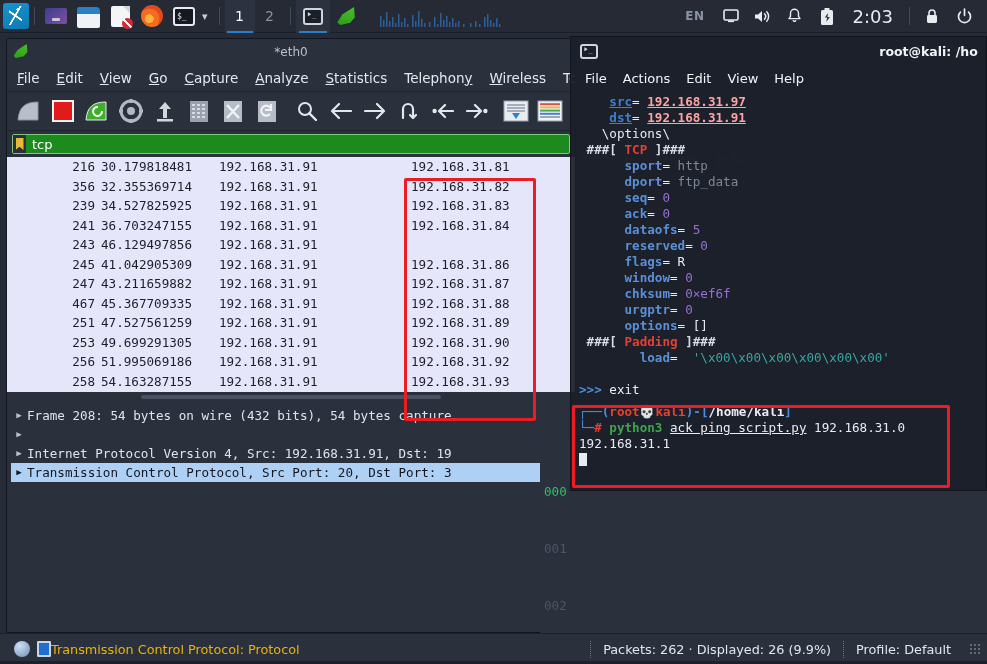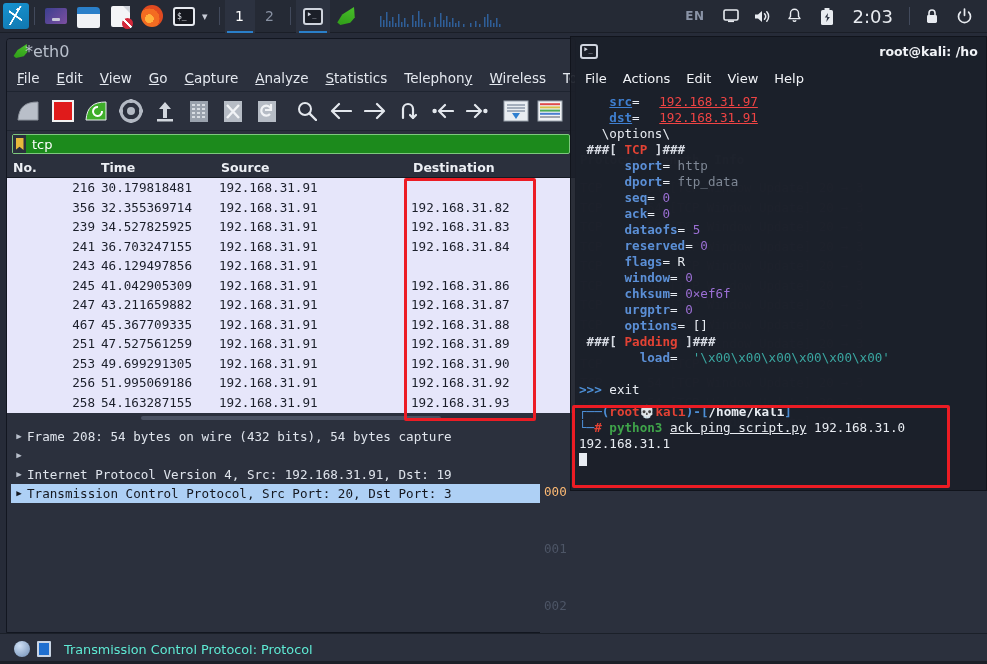--- a/index.html
+++ b/index.html
@@ -69,21 +69,21 @@
   #wireshark {
     position: absolute; left: 6px; top: 38px; width: 570px; height: 595px;
     background: #2b303d; border: 1px solid #121620; border-radius: 4px 4px 0 0;
     display: flex; flex-direction: column; overflow: hidden;
   }
   .ws-title { height: 25px; background:#2b303d; display:flex; align-items:center; position:relative; }
   .ws-title .tlogo { width:16px;height:15px;margin-left:6px;position:relative;}
   .ws-title .tlogo::before{content:"";position:absolute;left:0;top:0;width:15px;height:14px;
      background:linear-gradient(200deg,#49c02a 0%,#2f9c18 100%);
      clip-path: polygon(92% 0%, 96% 58%, 72% 88%, 20% 100%, 4% 86%, 30% 42%);}
-  .ws-title .ttext{position:absolute;left:18px;right:0;text-align:left;color:#b9c0cc;font-size:16px;}
+  .ws-title .ttext{position:absolute;left:0;right:0;text-align:center;color:#b9c0cc;font-size:12px;}
   .ws-menubar{height:28px;display:flex;align-items:center;padding-left:10px;gap:17px;border-bottom:1px solid #1e2430;}
   .ws-menubar span{color:#e4e8ef;font-size:13.5px;}
   .ws-menubar span u{text-decoration:underline;}
   .ws-toolbar{height:39px;display:flex;align-items:center;gap:4px;padding-left:7px;border-bottom:1px solid #1e2430;}
   .tbtn{width:30px;height:30px;display:flex;align-items:center;justify-content:center;}
   .ws-filterrow{height:26px;padding:3px 5px 3px 5px;}
   .ws-filter{height:20px;background:#1c8a1c;border:1px solid #7ec87e;display:flex;align-items:center;border-radius:2px;}
   .bookmark{width:13px;height:18px;background:#2b303d;display:flex;align-items:center;justify-content:center;}
   .bookmark i{display:block;width:8px;height:12px;background:#e8b93c;clip-path:polygon(0 0,100% 0,100% 100%,50% 72%,0 100%);}
   .ws-filter input{flex:1;background:transparent;border:none;outline:none;color:#ffffff;font-size:13px;font-family:"DejaVu Sans",sans-serif;padding-left:6px;}
@@ -118,41 +118,41 @@
   }
   .tm-title{height:28px;display:flex;align-items:center;position:relative;}
   .tm-title .ic{width:18px;height:15px;margin-left:9px;border:2px solid #cfd4de;border-radius:3px;background:#1b1f28;position:relative;}
   .tm-title .ic::after{content:"\2BC8_";position:absolute;left:1px;top:-2px;font-family:"DejaVu Sans Mono",monospace;font-size:7px;color:#cfd4de;line-height:13px;}
   .tm-title .tt{position:absolute;left:0;right:0;text-align:center;color:#f0f2f6;font-size:12.5px;font-weight:bold;padding-left:300px;white-space:nowrap;}
   .tm-menu{height:26px;display:flex;align-items:center;gap:16px;padding-left:14px;}
   .tm-menu span{color:#f2f4f8;font-size:13px;}
   .tm-body{flex:1;position:relative;padding:3px 0 0 8px;font-family:"DejaVu Sans Mono",monospace;font-size:12.6px;line-height:16px;overflow:hidden;white-space:pre;}
   .tm-body .ln{height:16px;}
   .k-blue{color:#3f7fd0;font-weight:bold;text-decoration:underline;}
-  .k-mag{color:#ef4444;font-weight:normal;text-decoration:underline;margin-left:12px;}
+  .k-mag{color:#fca5a5;font-weight:bold;text-decoration:underline;}
   .k-gray{color:#7e8795;}
   .k-wht{color:#e8ecf2;}
   .k-cyanb{color:#5b8fd6;font-weight:bold;}
   .k-purp{color:#9b6fd4;}
   .k-hash{color:#d7dbe3;font-weight:bold;}
   .k-grn{color:#3fa34a;font-weight:bold;}
   .k-redp{color:#e34234;font-weight:bold;}
   .k-teal{color:#3aa6a0;}
   .k-blu2{color:#4d8fd6;font-weight:bold;}
   .cursorblk{display:inline-block;width:8px;height:13px;background:#e8ecf2;vertical-align:-2px;}
 
   
   .ghost{position:absolute;color:#3b4252;font-family:"DejaVu Sans Mono",monospace;font-size:12.4px;line-height:19.5px;white-space:pre;pointer-events:none;}
 
   
   #statusbar{position:absolute;left:0;bottom:0;width:987px;height:31px;background:#2b303d;border-top:1px solid #1b2029;display:flex;align-items:center;}
   #statusbar .sb-ic{width:16px;height:16px;margin-left:14px;border-radius:50%;background:radial-gradient(circle at 35% 30%,#cfe0f5,#6f8db5);}
   #statusbar .sb-ic2{width:14px;height:16px;margin-left:7px;background:#c9d4e4;position:relative;border-radius:1px;}
   #statusbar .sb-ic2::after{content:"";position:absolute;left:2px;top:2px;width:10px;height:12px;background:#1f6fd0;clip-path:polygon(0 0,100% 0,100% 100%,0 100%);}
-  #statusbar .sb-txt{color:#5eead4;font-size:12.8px;margin-left:13px;}
+  #statusbar .sb-txt{color:#eab308;font-size:12.8px;}
   #statusbar .sb-right{margin-left:auto;display:flex;align-items:center;}
   #statusbar .dotsep{width:1px;height:17px;border-left:1px dotted #6c7488;margin:0 12px;}
   #statusbar .sb-r{color:#e2e6ee;font-size:12.8px;}
   #statusbar .grip{margin:0 6px 0 18px;width:12px;height:12px;opacity:.5;
      background-image:radial-gradient(#9aa3b4 1px,transparent 1.2px);background-size:4px 4px;}
   .sb-bottomline{position:absolute;left:0;bottom:0;width:987px;height:3px;background:#1c2028;}
 </style>
 </head>
 <body>
 
@@ -417,29 +417,23 @@
 
     <div class="ws-filterrow">
       <div class="ws-filter">
         <div class="bookmark">
             <i></i>
           </div>
         <input type="text" value="tcp" id="filter-input" placeholder="Apply a display filter … &lt;Ctrl-/&gt;" style="">
       </div>
     </div>
 
-    <div class="ws-colhdr">
-      <div class="ch" style="width:88px">No.</div>
-      <div class="ch" style="width:120px">Time</div>
-      <div class="ch" style="width:192px">Source</div>
-      <div class="ch" style="width:160px">Destination</div>
-    </div>
 
     <div class="ws-packets" id="packet-list">
-        <div class="prow"><div class="c-no">216</div><div class="c-time">30.179818481</div><div class="c-src">192.168.31.91</div></div>
+        <div class="prow"><div class="c-no">216</div><div class="c-time">30.179818481</div><div class="c-src">192.168.31.91</div><div class="c-dst">192.168.31.81</div></div>
         <div class="prow"><div class="c-no">356</div><div class="c-time">32.355369714</div><div class="c-src">192.168.31.91</div><div class="c-dst">192.168.31.82</div></div>
         <div class="prow"><div class="c-no">239</div><div class="c-time">34.527825925</div><div class="c-src">192.168.31.91</div><div class="c-dst">192.168.31.83</div></div>
         <div class="prow"><div class="c-no">241</div><div class="c-time">36.703247155</div><div class="c-src">192.168.31.91</div><div class="c-dst">192.168.31.84</div></div>
         <div class="prow"><div class="c-no">243</div><div class="c-time">46.129497856</div><div class="c-src">192.168.31.91</div></div>
         <div class="prow"><div class="c-no">245</div><div class="c-time">41.042905309</div><div class="c-src">192.168.31.91</div><div class="c-dst">192.168.31.86</div></div>
         <div class="prow"><div class="c-no">247</div><div class="c-time">43.211659882</div><div class="c-src">192.168.31.91</div><div class="c-dst">192.168.31.87</div></div>
         <div class="prow"><div class="c-no">467</div><div class="c-time">45.367709335</div><div class="c-src">192.168.31.91</div><div class="c-dst">192.168.31.88</div></div>
         <div class="prow"><div class="c-no">251</div><div class="c-time">47.527561259</div><div class="c-src">192.168.31.91</div><div class="c-dst">192.168.31.89</div></div>
         <div class="prow"><div class="c-no">253</div><div class="c-time">49.699291305</div><div class="c-src">192.168.31.91</div><div class="c-dst">192.168.31.90</div></div>
         <div class="prow"><div class="c-no">256</div><div class="c-time">51.995069186</div><div class="c-src">192.168.31.91</div><div class="c-dst">192.168.31.92</div></div>
@@ -467,21 +461,21 @@
           <div class="trow sel">
             <span class="arrow">▶</span>
             <span>Transmission Control Protocol, Src Port: 20, Dst Port: 3</span>
           </div>
         </div>
     </div>
   </div>
 
   <div style="position:absolute;left:540px;top:440px;width:447px;height:193px;background:#2b303d;overflow:hidden;">
     <div class="ws-hex">
-      <div style="color:#fdba74">000</div>
+      <div style="color:#22c55e">000</div>
       <div style="color:#4d5566">001</div>
       <div style="color:#4d5566">002</div>
       
     </div>
   </div>
 
   <div class="redbox" style="left: 404px; top: 178px; width: 132px; height: 243px; z-index: 9;"></div>
 
   <div id="terminal" style="z-index: 5;">
     <div class="tm-title">
@@ -497,20 +491,27 @@
     </div>
     <div class="tm-body" id="tm-body"><div class="ln">    <span class="k-blue">src</span><span class="k-wht">=</span> <span class="k-mag">192.168.31.97</span></div><div class="ln">    <span class="k-blue">dst</span><span class="k-wht">=</span> <span class="k-mag">192.168.31.91</span></div><div class="ln">   <span class="k-wht">\options\</span></div><div class="ln"> <span class="k-hash">###[ </span><span class="k-redp">TCP</span><span class="k-hash"> ]###</span></div><div class="ln">      <span class="k-cyanb">sport</span><span class="k-wht">=</span> <span class="k-gray">http</span></div><div class="ln">      <span class="k-cyanb">dport</span><span class="k-wht">=</span> <span class="k-gray">ftp_data</span></div><div class="ln">      <span class="k-cyanb">seq</span><span class="k-wht">=</span> <span class="k-purp">0</span></div><div class="ln">      <span class="k-cyanb">ack</span><span class="k-wht">=</span> <span class="k-purp">0</span></div><div class="ln">      <span class="k-cyanb">dataofs</span><span class="k-wht">=</span> <span class="k-purp">5</span></div><div class="ln">      <span class="k-cyanb">reserved</span><span class="k-wht">=</span> <span class="k-purp">0</span></div><div class="ln">      <span class="k-cyanb">flags</span><span class="k-wht">=</span> <span class="k-wht">R</span></div><div class="ln">      <span class="k-cyanb">window</span><span class="k-wht">=</span> <span class="k-purp">0</span></div><div class="ln">      <span class="k-cyanb">chksum</span><span class="k-wht">=</span> <span class="k-purp">0×ef6f</span></div><div class="ln">      <span class="k-cyanb">urgptr</span><span class="k-wht">=</span> <span class="k-purp">0</span></div><div class="ln">      <span class="k-cyanb">options</span><span class="k-wht">=</span> <span class="k-wht">[]</span></div><div class="ln"> <span class="k-hash">###[ </span><span class="k-redp">Padding</span><span class="k-hash"> ]###</span></div><div class="ln">        <span class="k-cyanb">load</span><span class="k-wht">=</span>  <span class="k-teal">'\x00\x00\x00\x00\x00\x00'</span></div><div class="ln">&nbsp;</div><div class="ln"><span class="k-blu2">&gt;&gt;&gt;</span> <span class="k-wht">exit</span></div><div class="ln" style="margin-top: 6px;"><span class="k-blu2">┌──(</span><span class="k-redp">root</span><span class="k-wht">💀</span><span class="k-redp">kali</span><span class="k-blu2">)-[</span><span class="k-wht"><b>/home/kali</b></span><span class="k-blu2">]</span></div><div class="ln"><span class="k-blu2">└─</span><span class="k-redp">#</span> <span class="k-grn">python3</span> <span class="k-wht" style="text-decoration:underline">ack ping script.py</span> <span class="k-wht">192.168.31.0</span></div><div class="ln"><span class="k-wht">192.168.31.1</span></div><div class="ln"><span class="cursorblk"></span></div></div>
   </div>
 
   <div class="redbox" style="left: 572px; top: 405px; width: 378px; height: 83px; z-index: 9;"></div>
 
   <div id="statusbar">
     <div class="sb-ic"></div>
     <div class="sb-ic2"></div>
     <div class="sb-txt">Transmission Control Protocol: Protocol</div>
+    <div class="sb-right">
+      <div class="dotsep"></div>
+      <div class="sb-r">Packets: 262 · Displayed: 26 (9.9%)</div>
+      <div class="dotsep"></div>
+      <div class="sb-r">Profile: Default</div>
+      <div class="grip"></div>
+    </div>
   </div>
   <div class="sb-bottomline"></div>
 
 <div style="position: absolute; left: 580px; top: 150px; width: 407px; height: 290px; overflow: hidden; pointer-events: none; z-index: 0;">
       <div class="ghost" style="left:0;top:0;font-weight:bold;color:#414a5c">Protocol  Length  Info</div>
       <div class="ghost" style="left:0;top:28px">TCP      54 [TCP Window Update] 20 → 3</div>
       <div class="ghost" style="left:0;top:47.5px">TCP      54 [TCP Window Update] 20 → 3</div>
       <div class="ghost" style="left:0;top:67px">TCP      54 [TCP Window Update] 20 → 3</div>
       <div class="ghost" style="left:0;top:86.5px">TCP      54 [TCP Window Update] 20 → 3</div>
       <div class="ghost" style="left:0;top:106px">TCP      54 [TCP Window Update] 20 → 3</div>

